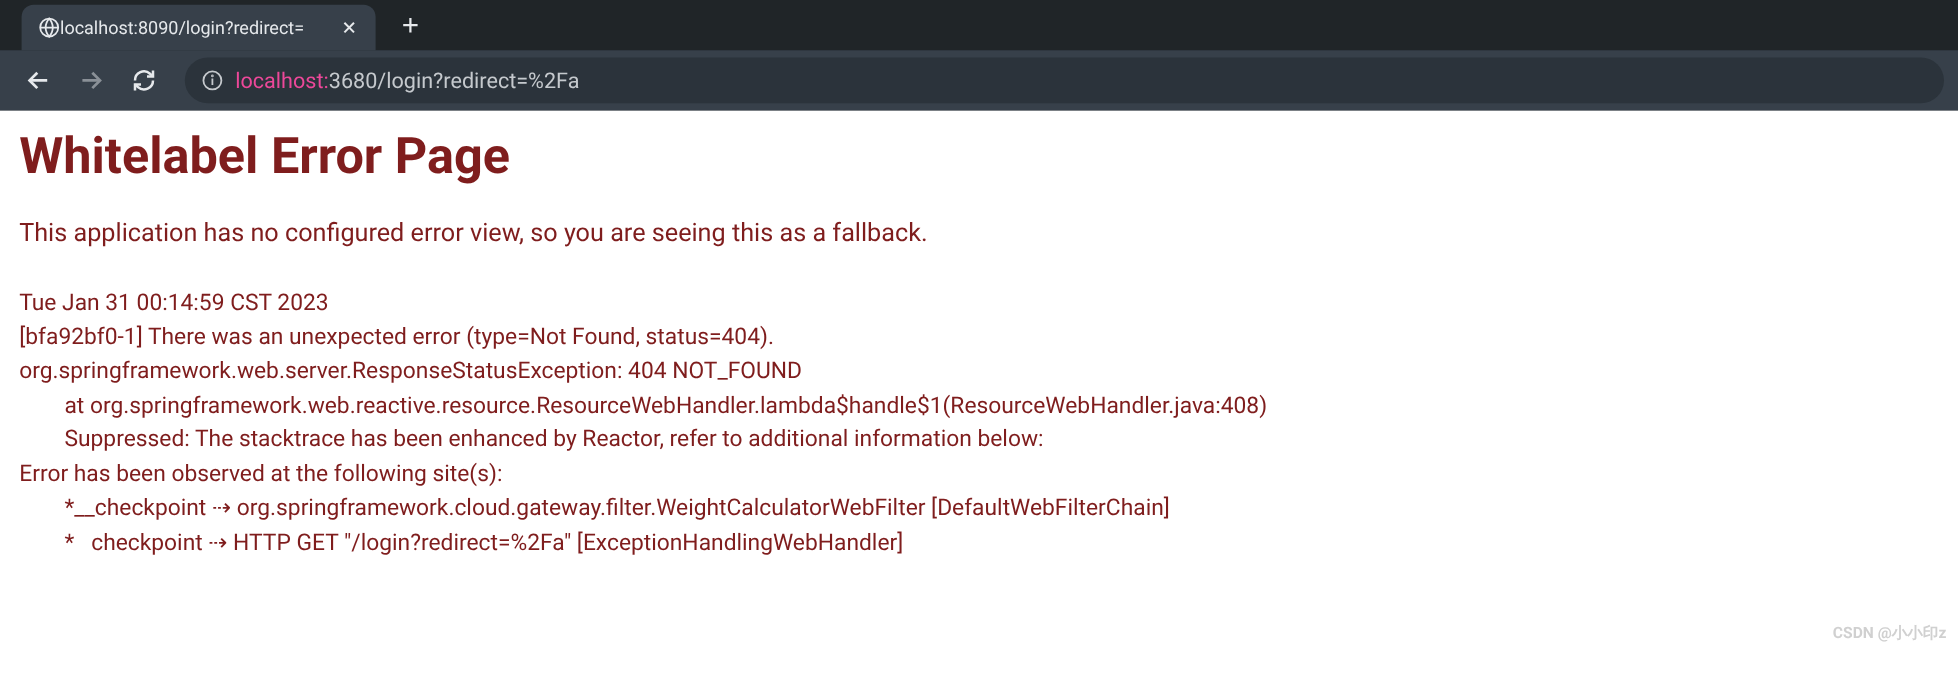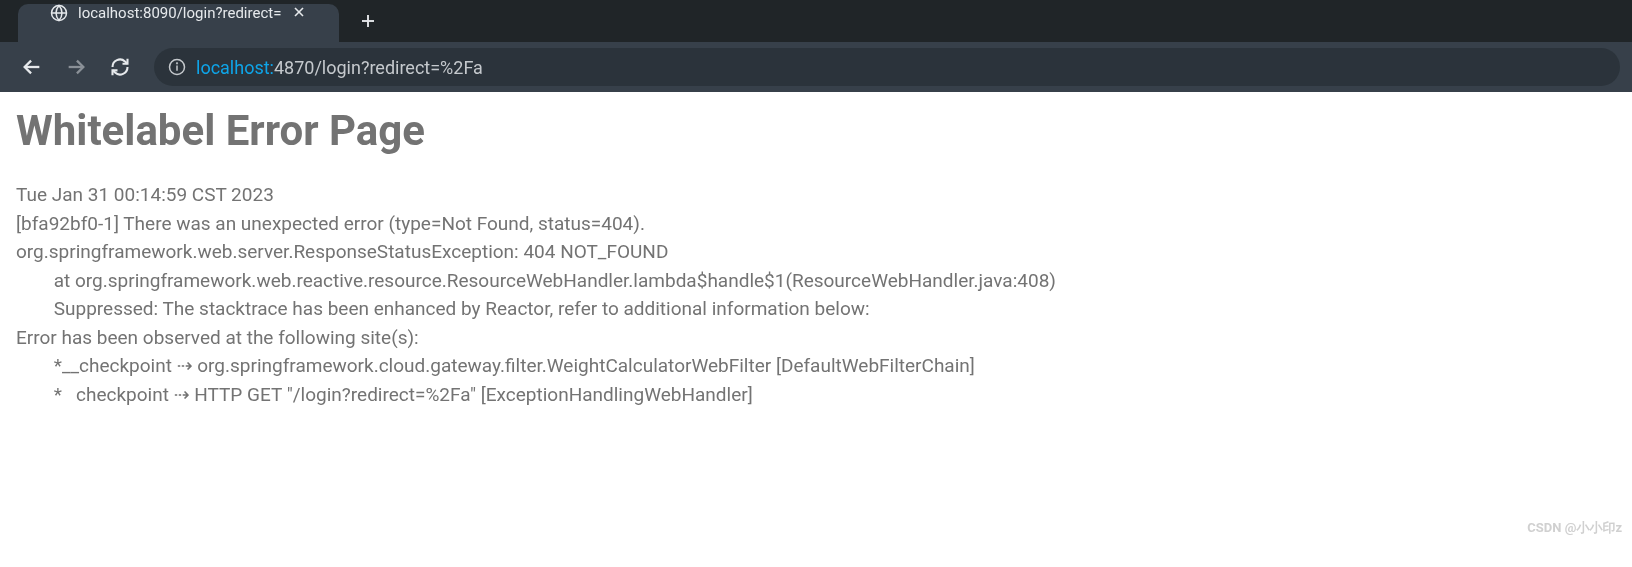--- a/index.html
+++ b/index.html
@@ -18,29 +18,28 @@
     }
     .tab-strip {
       display: flex;
       align-items: center;
       height: 42px;
       padding-left: 18px;
       background: #202528;
     }
     .tab {
       display: flex;
-      align-items: flex-start;
+      align-items: center;
       background: #37404a;
       height: 38px;
-      padding: 0 32px;
+      padding: 0 14px;
       border-radius: 10px 10px 0 0;
       margin-top: 4px;
       min-width: 295px;
       max-width: 340px;
-      gap: 10px;
     }
     .tab-favicon {
       display: flex;
       align-items: center;
       justify-content: center;
       color: #e6e9ec;
       flex-shrink: 0;
     }
     .tab-title {
       color: #e6e9ec;
@@ -99,24 +98,24 @@
       color: #c5c9cd;
       display: flex;
       align-items: center;
       flex-shrink: 0;
     }
     .url-display {
       color: #c5c9cd;
       font-size: 18px;
       white-space: nowrap;
     }
-    .url-host { color: #0ea5e9; }
+    .url-host { color: #ec4899; }
     .content {
       padding: 14px 16px;
-      color: #737373;
+      color: #7f1d1d;
     }
     .content h1 {
       font-size: 42px;
       font-weight: 700;
       margin-bottom: 26px;
     }
     .content p {
       font-size: 21px;
       margin-bottom: 28px;
       line-height: 1.4;
@@ -185,23 +184,24 @@
       </svg>
     </div>
     <div class="address-bar">
       <span class="site-info-icon">
         <svg width="18" height="18" viewBox="0 0 24 24" fill="none" stroke="currentColor" stroke-width="2">
           <circle cx="12" cy="12" r="10"></circle>
             <line x1="12" y1="10" x2="12" y2="17"></line>
             <circle cx="12" cy="7" r="0.5" fill="currentColor"></circle>
         </svg>
       </span>
-      <span class="url-display"><span class="url-host">localhost:</span><span>4870/login?redirect=%2Fa</span></span>
+      <span class="url-display"><span class="url-host">localhost:</span><span>3680/login?redirect=%2Fa</span></span>
     </div>
   </div>
 </div>
 
 <div class="content">
   <h1>Whitelabel Error Page</h1>
+  <p>This application has no configured error view, so you are seeing this as a fallback.</p>
   <div class="details"><div>Tue Jan 31 00:14:59 CST 2023</div><div>[bfa92bf0-1] There was an unexpected error (type=Not Found, status=404).</div><div>org.springframework.web.server.ResponseStatusException: 404 NOT_FOUND</div><div>	at org.springframework.web.reactive.resource.ResourceWebHandler.lambda$handle$1(ResourceWebHandler.java:408)</div><div>	Suppressed: The stacktrace has been enhanced by Reactor, refer to additional information below:</div><div>Error has been observed at the following site(s):</div><div>	*__checkpoint ⇢ org.springframework.cloud.gateway.filter.WeightCalculatorWebFilter [DefaultWebFilterChain]</div><div>	*   checkpoint ⇢ HTTP GET "/login?redirect=%2Fa" [ExceptionHandlingWebHandler]</div></div>
 </div>
 
 <div class="watermark">CSDN @小小印z</div>
 
 </body></html>

